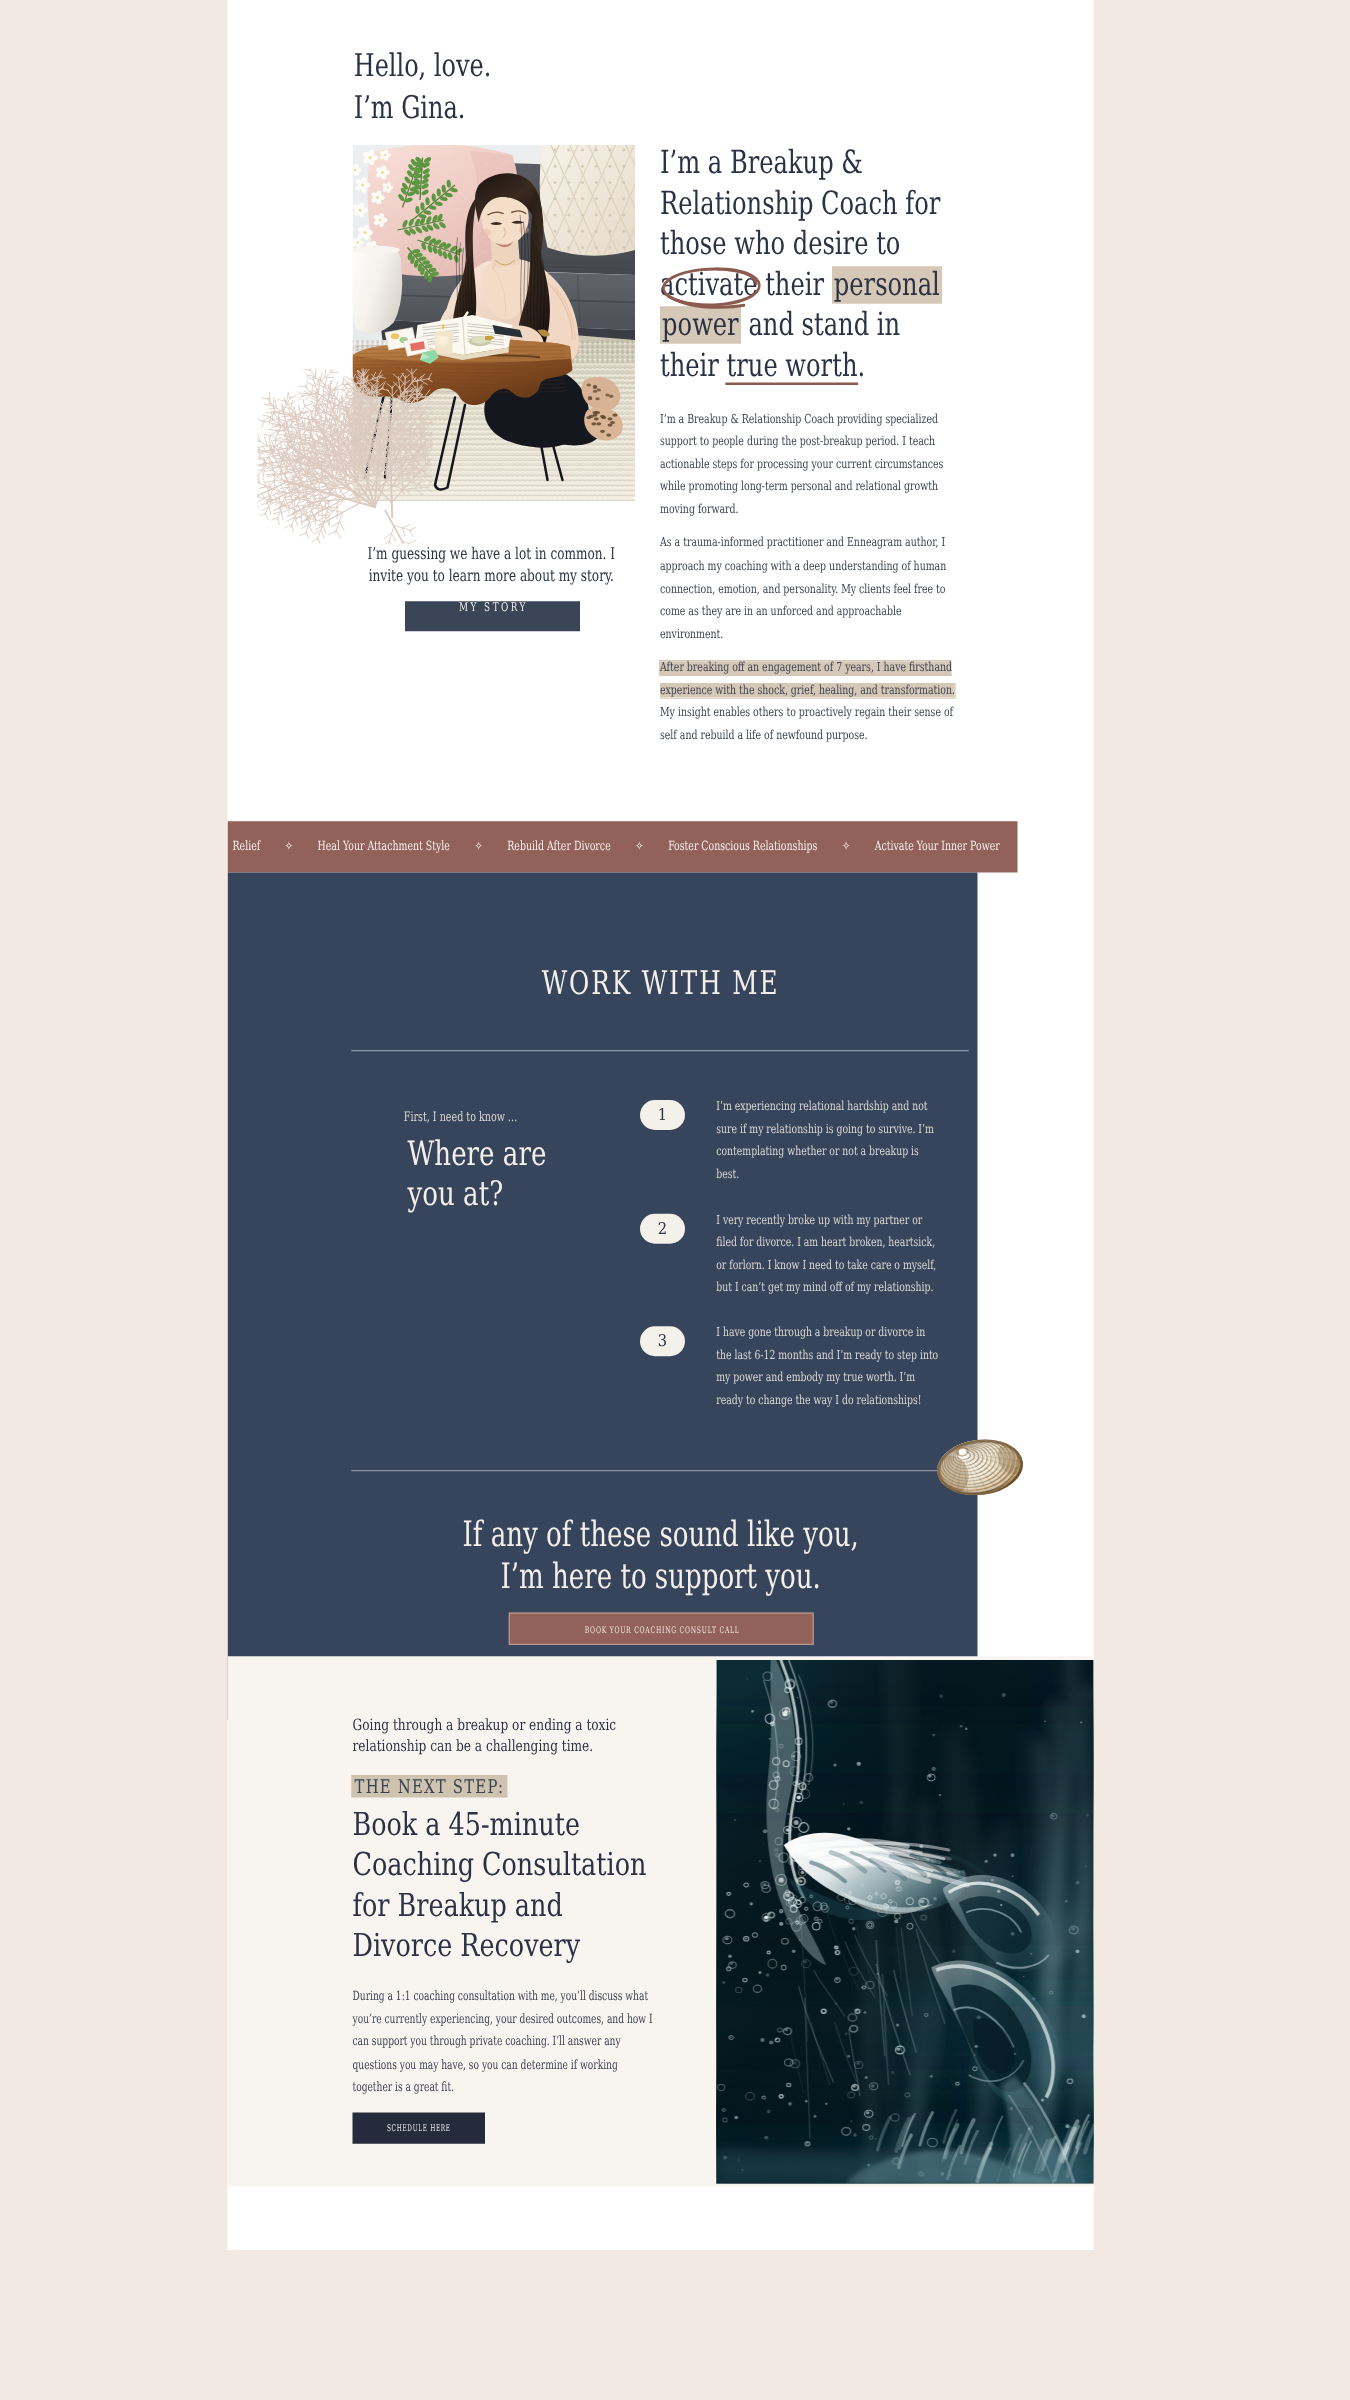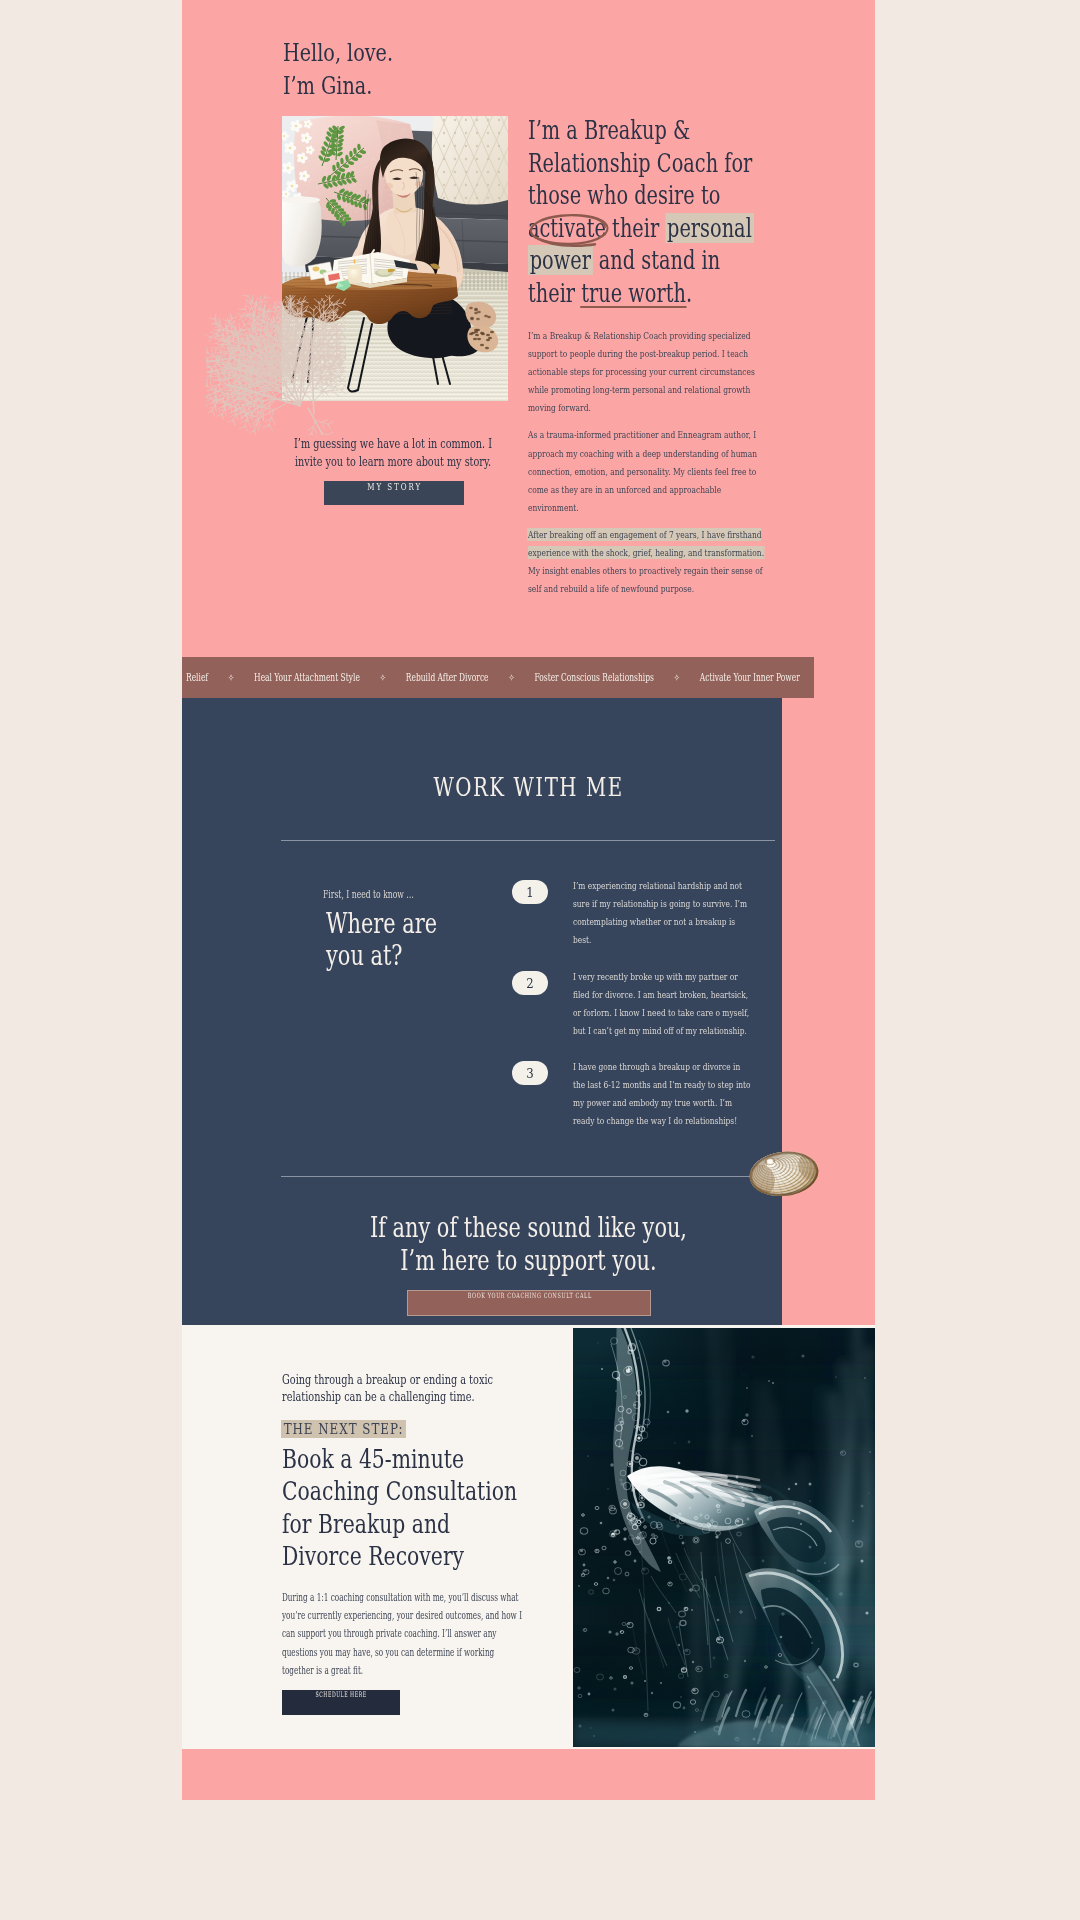--- a/index.html
+++ b/index.html
@@ -1,18 +1,18 @@
 <!DOCTYPE html>
 <html><head>
 <meta charset="utf-8">
 <style>
   *{box-sizing:border-box;margin:0;padding:0}
   html,body{width:1080px;height:1920px;overflow:hidden}
   body{background:#F2EAE2;font-family:"DejaVu Serif",serif;-webkit-font-smoothing:antialiased}
-  .page{position:absolute;left:182px;top:0;width:693px;height:1800px;background:#fca5a5;overflow:hidden}
+  .page{position:absolute;left:182px;top:0;width:693px;height:1800px;background:#ffffff;overflow:hidden}
 
   
   .hero-greet{position:absolute;left:101px;top:36px;width:300px;font-family:"DejaVu Serif Condensed",serif;
     font-weight:300;font-size:25px;line-height:33px;color:#2B3245;
     transform:scaleX(.853);transform-origin:left top}
 
   .photo{position:absolute;left:100px;top:116px;width:226px;height:285px;overflow:hidden;z-index:3}
   .fern{position:absolute;left:24px;top:295px;width:140px;height:140px;z-index:4;opacity:.97}
   .fern svg{width:140px;height:140px;display:block}
 
@@ -65,39 +65,39 @@
   .pill{position:absolute;left:0;top:0;width:36px;height:24px;border-radius:12px;background:#F4F0EA;
     display:flex;align-items:center;justify-content:center;font-family:"DejaVu Serif Condensed",serif;
     font-size:13px;color:#2B3245;font-weight:300}
   .qtext{position:absolute;left:61px;top:-3px;width:215px;font-family:"DejaVu Serif Condensed",serif;
     font-size:9.9px;line-height:18px;color:#DBD8D4;transform:scaleX(.838);transform-origin:left top}
 
   .cta-head{position:absolute;left:0;top:513px;width:693px;text-align:center;
     font-family:"DejaVu Serif Condensed",serif;font-weight:300;font-size:28px;line-height:33px;color:#F4EFE9;
     transform:scaleX(.828);transform-origin:center top}
   .btn-book{position:absolute;left:225px;top:592px;width:244px;height:26px;background:#92625A;
-    border:1px solid #B6998F;display:flex;justify-content:center}
+    border:1px solid #B6998F;display:flex;align-items:center;justify-content:center}
   .btn-book span{color:#F0E6DE;font-family:"DejaVu Serif Condensed",serif;font-size:7.2px;
     letter-spacing:.8px;text-indent:.8px;white-space:nowrap;transform:scaleX(.755);display:inline-block}
 
   
   .last{position:absolute;left:0;top:1325px;width:693px;height:424px;background:#F8F4EF}
   .water{position:absolute;left:391px;top:3px;width:302px;height:419px;overflow:hidden}
   .l-intro{position:absolute;left:100px;top:47px;width:248px;font-family:"DejaVu Serif Condensed",serif;
     font-size:12.4px;line-height:16.8px;color:#2B3245;transform:scaleX(.873);transform-origin:left top}
   .l-tag{position:absolute;left:99px;top:95px;font-family:"DejaVu Serif Condensed",serif;font-weight:300;
     font-size:15px;letter-spacing:1.1px;color:#3A4253;background:#CFC2AF;padding:0 3px;line-height:18px;
     transform:scaleX(.88);transform-origin:left top;white-space:nowrap}
   .l-head{position:absolute;left:100px;top:119px;width:272px;font-family:"DejaVu Serif Condensed",serif;
     font-weight:300;font-size:25.3px;line-height:32.3px;color:#2B3245;
     transform:scaleX(.895);transform-origin:left top}
   .l-body{position:absolute;left:100px;top:264px;width:304px;font-family:"DejaVu Serif Condensed",serif;
     font-size:10.2px;line-height:18.2px;color:#3E4555;transform:scaleX(.795);transform-origin:left top}
-  .btn-sched{position:absolute;left:100px;top:365px;width:118px;height:25px;background:#242B3C;
-    display:flex;align-items:flex-start;justify-content:center}
+  .btn-sched{position:absolute;left:100px;top:365px;width:106px;height:25px;background:#242B3C;
+    display:flex;align-items:center;justify-content:center}
   .btn-sched span{color:#F0ECE5;font-family:"DejaVu Serif Condensed",serif;font-size:7.4px;
     letter-spacing:.75px;text-indent:.75px;white-space:nowrap;transform:scaleX(.70);display:inline-block}
 </style>
 </head>
 <body>
 
 <div class="page">
 
   <div class="hero-greet">
     <span>Hello, love.</span><br>

